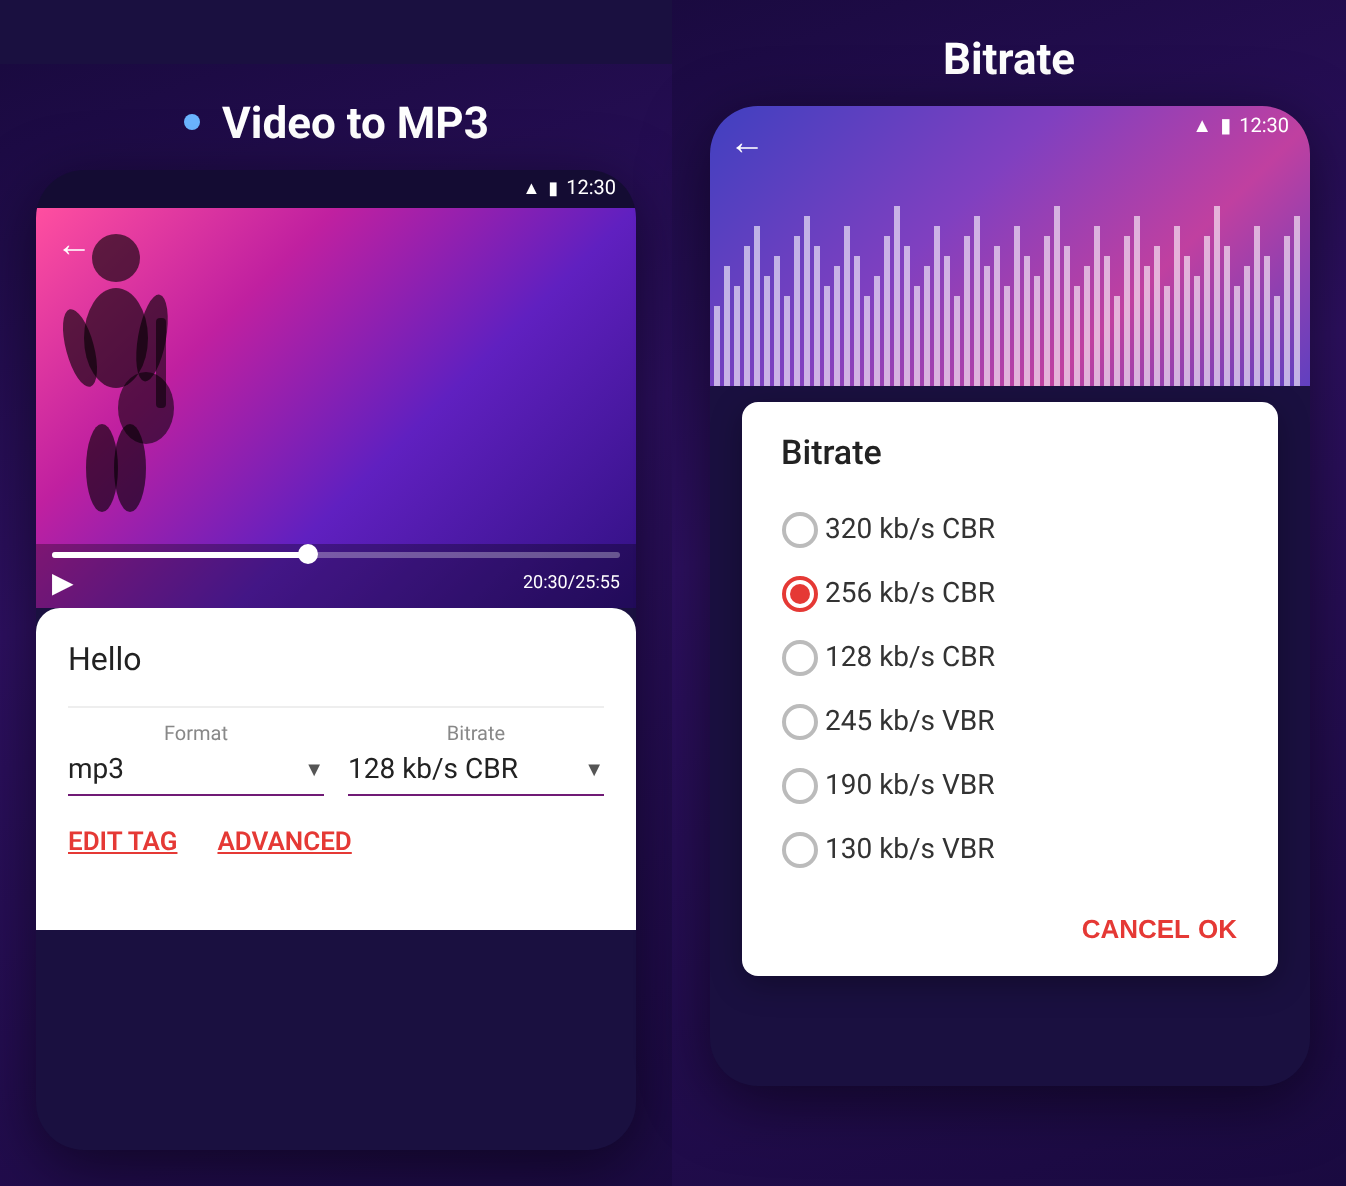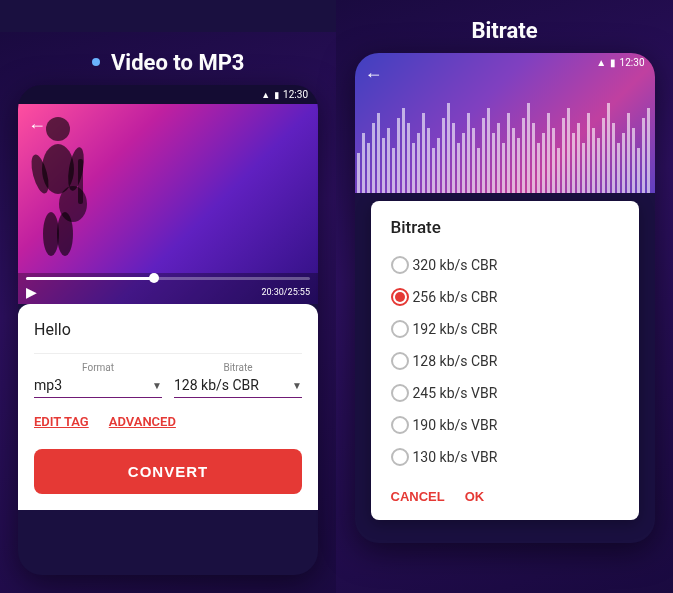--- a/index.html
+++ b/index.html
@@ -321,21 +321,22 @@
       border-radius: 50%;
     }
 
     .radio-label {
       font-size: 14px;
       color: #333;
     }
 
     .dialog-actions {
       display: flex;
-      gap: 20px;
+      justify-content: flex-end;
+      gap: 4px;
       margin-top: 8px;
       padding-top: 8px;
     }
 
     .dialog-btn {
       font-size: 13px;
       font-weight: 600;
       text-transform: uppercase;
       cursor: pointer;
       background: none;
@@ -431,21 +432,20 @@
           <div class="form-select">
             <span>128 kb/s CBR</span>
             <span class="arrow">▼</span>
           </div>
         </div>
       </div>
       <div class="action-links">
         <span class="action-link">EDIT TAG</span>
         <span class="action-link">ADVANCED</span>
       </div>
-      <button class="convert-btn">CONVERT</button>
     </div>
   </div>
 </div>
 
 <div class="right-panel">
   <div class="right-panel-title">
     <span>Bitrate</span>
   </div>
 
   <div class="phone-right">
@@ -532,24 +532,20 @@
       <div class="radio-option">
             <div class="radio-circle"></div>
             <span class="radio-label">320 kb/s CBR</span>
           </div>
           <div class="radio-option">
             <div class="radio-circle selected"></div>
             <span class="radio-label">256 kb/s CBR</span>
           </div>
           <div class="radio-option">
             <div class="radio-circle"></div>
-            <span class="radio-label">192 kb/s CBR</span>
-          </div>
-          <div class="radio-option">
-            <div class="radio-circle"></div>
             <span class="radio-label">128 kb/s CBR</span>
           </div>
           <div class="radio-option">
             <div class="radio-circle"></div>
             <span class="radio-label">245 kb/s VBR</span>
           </div>
           <div class="radio-option">
             <div class="radio-circle"></div>
             <span class="radio-label">190 kb/s VBR</span>
           </div>

